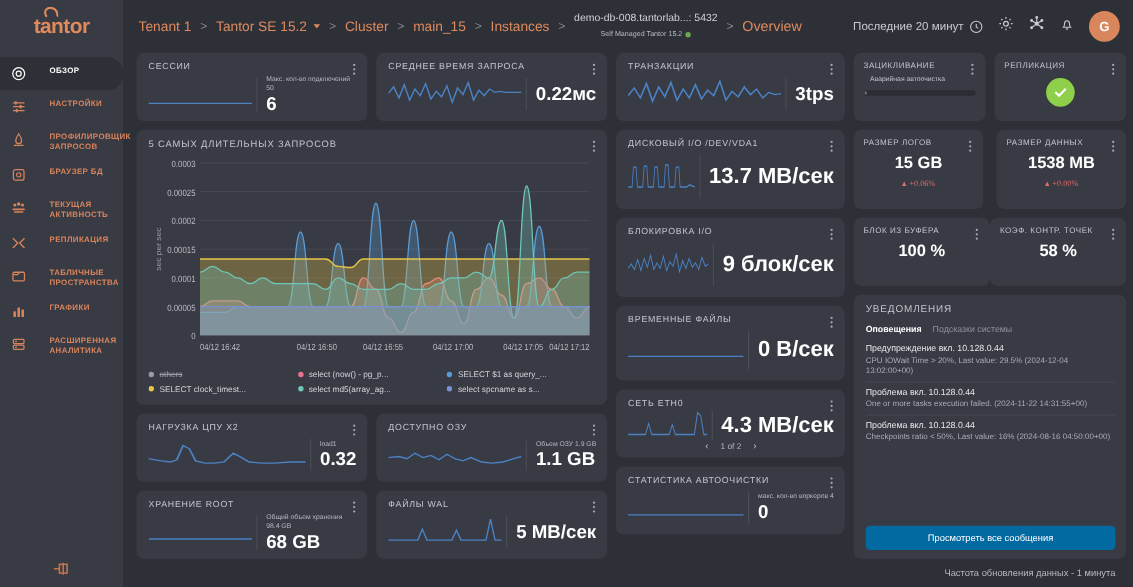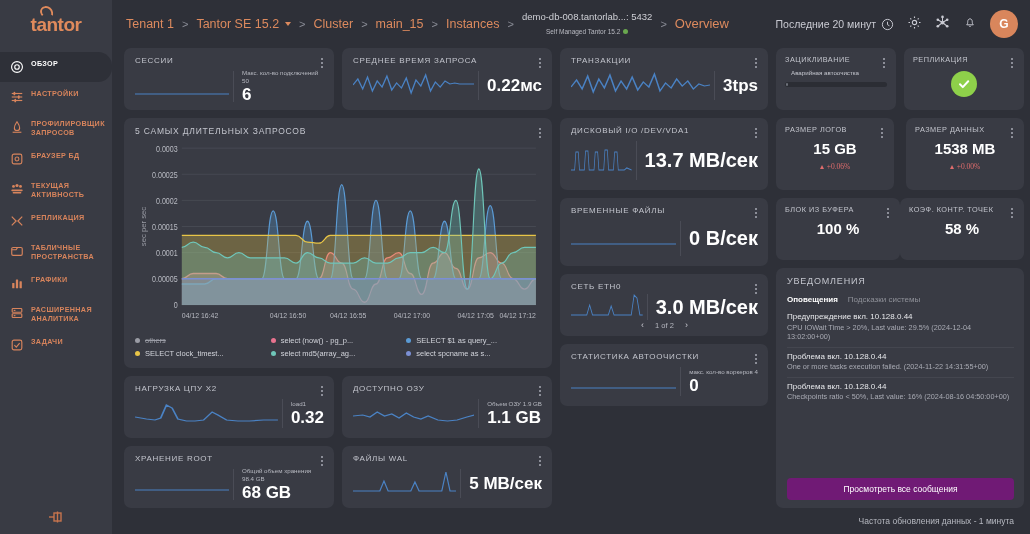--- a/index.html
+++ b/index.html
@@ -23,21 +23,21 @@
     font-size:19px; font-weight:bold; color:#e08a5c; letter-spacing:-0.5px;
     line-height:19px;
   }
   .logo-mark {
     position:absolute; top:-9px; left:9px; width:13px; height:11px;
     border:2px solid #e08a5c; border-radius:6px 8px 3px 6px; border-bottom-color:transparent;
     transform:rotate(-6deg);
   }
   .nav { margin-top:4px; display:flex; flex-direction:column; }
   .nav-item {
-    display:flex; align-items:flex-start; gap:7px;
+    display:flex; align-items:flex-start; gap:21px;
     padding:7px 8px 7px 10px; min-height:30px;
     cursor:pointer; position:relative;
   }
   .nav-item.active { background:#2e3038; border-radius:0 14px 14px 0; }
   .nav-item .ico { flex:0 0 14px; width:14px; height:14px; margin-top:1px; display:block; }
   .nav-label {
     font-size:7.2px; font-weight:bold; letter-spacing:.35px;
     color:#d8845c; line-height:9px; text-transform:uppercase;
   }
   .nav-item.active .nav-label { color:#ffffff; }
@@ -133,21 +133,21 @@
   .notif { flex:1; min-height:0; display:flex; flex-direction:column; }
   .notif-tabs { display:flex; gap:10px; margin-top:9px; margin-bottom:4px; }
   .ntab { font-size:8px; color:#8f9199; cursor:pointer; }
   .ntab.active { color:#fff; font-weight:bold; }
   .nlist { flex:1; overflow:hidden; }
   .nitem { padding:4px 0 5px; border-bottom:1px solid #44464f; }
   .nitem:last-of-type { border-bottom:none; }
   .nhead { font-size:8px; color:#e6e7ea; margin-bottom:1.5px; }
   .nbody { font-size:7.3px; color:#a9abb4; line-height:9.5px; }
   .notif-btn {
-    background:#701a75; color:#fff; border:none; border-radius:4px;
+    background:#0369a1; color:#fff; border:none; border-radius:4px;
     padding:6px 0; font-size:8.5px; width:100%; margin-top:6px; cursor:pointer;
     font-family:"Liberation Sans", sans-serif;
   }
 
   .pager { display:flex; align-items:center; justify-content:center; gap:11px; font-size:7.5px; color:#b6b8c0; margin-top:-2px; }
   .pager .arw { cursor:pointer; color:#c9cad2; font-size:9px; }
 
   .footer {
     height:26px; flex:0 0 26px; display:flex; align-items:center; justify-content:flex-end;
     padding-right:16px; font-size:8.5px; color:#b6b8c0;
@@ -282,29 +282,20 @@
               </g>
               <g fill="#d8845c">
                 <rect x="4.2" y="4.4" width="2" height="1.3"></rect>
                 <rect x="4.2" y="10.4" width="2" height="1.3"></rect>
               </g>
             </svg>
         </span>
         <span class="nav-label">Расширенная аналитика</span>
       </div>
 
-      <div class="nav-item">
-        <span class="ico">
-          <svg viewBox="0 0 16 16">
-              <rect x="2.5" y="2.5" width="11" height="11" rx="2" fill="none" stroke="#d8845c" stroke-width="1.3"></rect>
-              <path d="M5 8.2 L7.2 10.4 L11 5.8" fill="none" stroke="#d8845c" stroke-width="1.3"></path>
-            </svg>
-        </span>
-        <span class="nav-label">Задачи</span>
-      </div>
     </div>
 
     <div class="collapse-btn">
       <svg width="16" height="14" viewBox="0 0 16 14">
         <rect x="6" y="3" width="7" height="8" fill="none" stroke="#c6744d" stroke-width="1.4"></rect>
         <line x1="1" y1="7" x2="6" y2="7" stroke="#c6744d" stroke-width="1.4"></line>
         <line x1="9.5" y1="1.5" x2="9.5" y2="12.5" stroke="#c6744d" stroke-width="1.4"></line>
       </svg>
     </div>
   </div>
@@ -619,20 +610,39 @@
                   <polyline points="0,24 6,24 8,6 12,6 14,24 22,24 24,5 28,5 30,24 38,24 40,6 44,6 46,24 54,24 56,4 60,4 62,24 70,24 72,6 76,6 78,24 88,24 92,22 100,24" fill="none" stroke="#4a82c4" stroke-width="1.2"></polyline>
                 </svg>
             </div>
             <div class="divider"></div>
             <div class="metric-right">
               <div class="metric-val sm">13.7 МВ/сек</div>
             </div>
           </div>
         </div>
 
+        <div class="card" style="height:72px;">
+          <div class="kebab">
+              <i></i>
+              <i></i>
+              <i></i>
+            </div>
+          <div class="card-title">Блокировка I/O</div>
+          <div class="metric-row">
+            <div class="spark">
+              <svg viewBox="0 0 100 30" preserveAspectRatio="none">
+                  <polyline points="0,18 4,14 8,19 12,10 16,20 20,9 24,17 28,6 32,19 36,13 40,18 44,7 48,20 52,12 56,16 60,5 64,21 68,11 72,18 76,9 80,17 84,13 88,19 92,8 96,16 100,14" fill="none" stroke="#4a82c4" stroke-width="1.1"></polyline>
+                </svg>
+            </div>
+            <div class="divider"></div>
+            <div class="metric-right">
+              <div class="metric-val sm">9 блок/сек</div>
+            </div>
+          </div>
+        </div>
 
         <div class="card" style="height:68px;">
           <div class="kebab">
               <i></i>
               <i></i>
               <i></i>
             </div>
           <div class="card-title">Временные файлы</div>
           <div class="metric-row">
             <div class="spark">
@@ -655,21 +665,21 @@
             </div>
           <div class="card-title">Сеть eth0</div>
           <div class="metric-row" style="margin-top:0;">
             <div class="spark">
               <svg viewBox="0 0 100 30" preserveAspectRatio="none">
                   <polyline points="0,23 16,23 22,23 26,13 30,23 46,23 52,23 56,14 60,23 78,23 84,23 88,3 92,6 96,23 100,23" fill="none" stroke="#4a82c4" stroke-width="1.2"></polyline>
                 </svg>
             </div>
             <div class="divider"></div>
             <div class="metric-right">
-              <div class="metric-val sm">3.0 МВ/сек</div>
+              <div class="metric-val sm">4.3 МВ/сек</div>
             </div>
           </div>
           <div class="pager">
             <span class="arw">‹</span>
             <span>1 of 2</span>
             <span class="arw">›</span>
           </div>
         </div>
 
         <div class="card" style="height:62px;">

